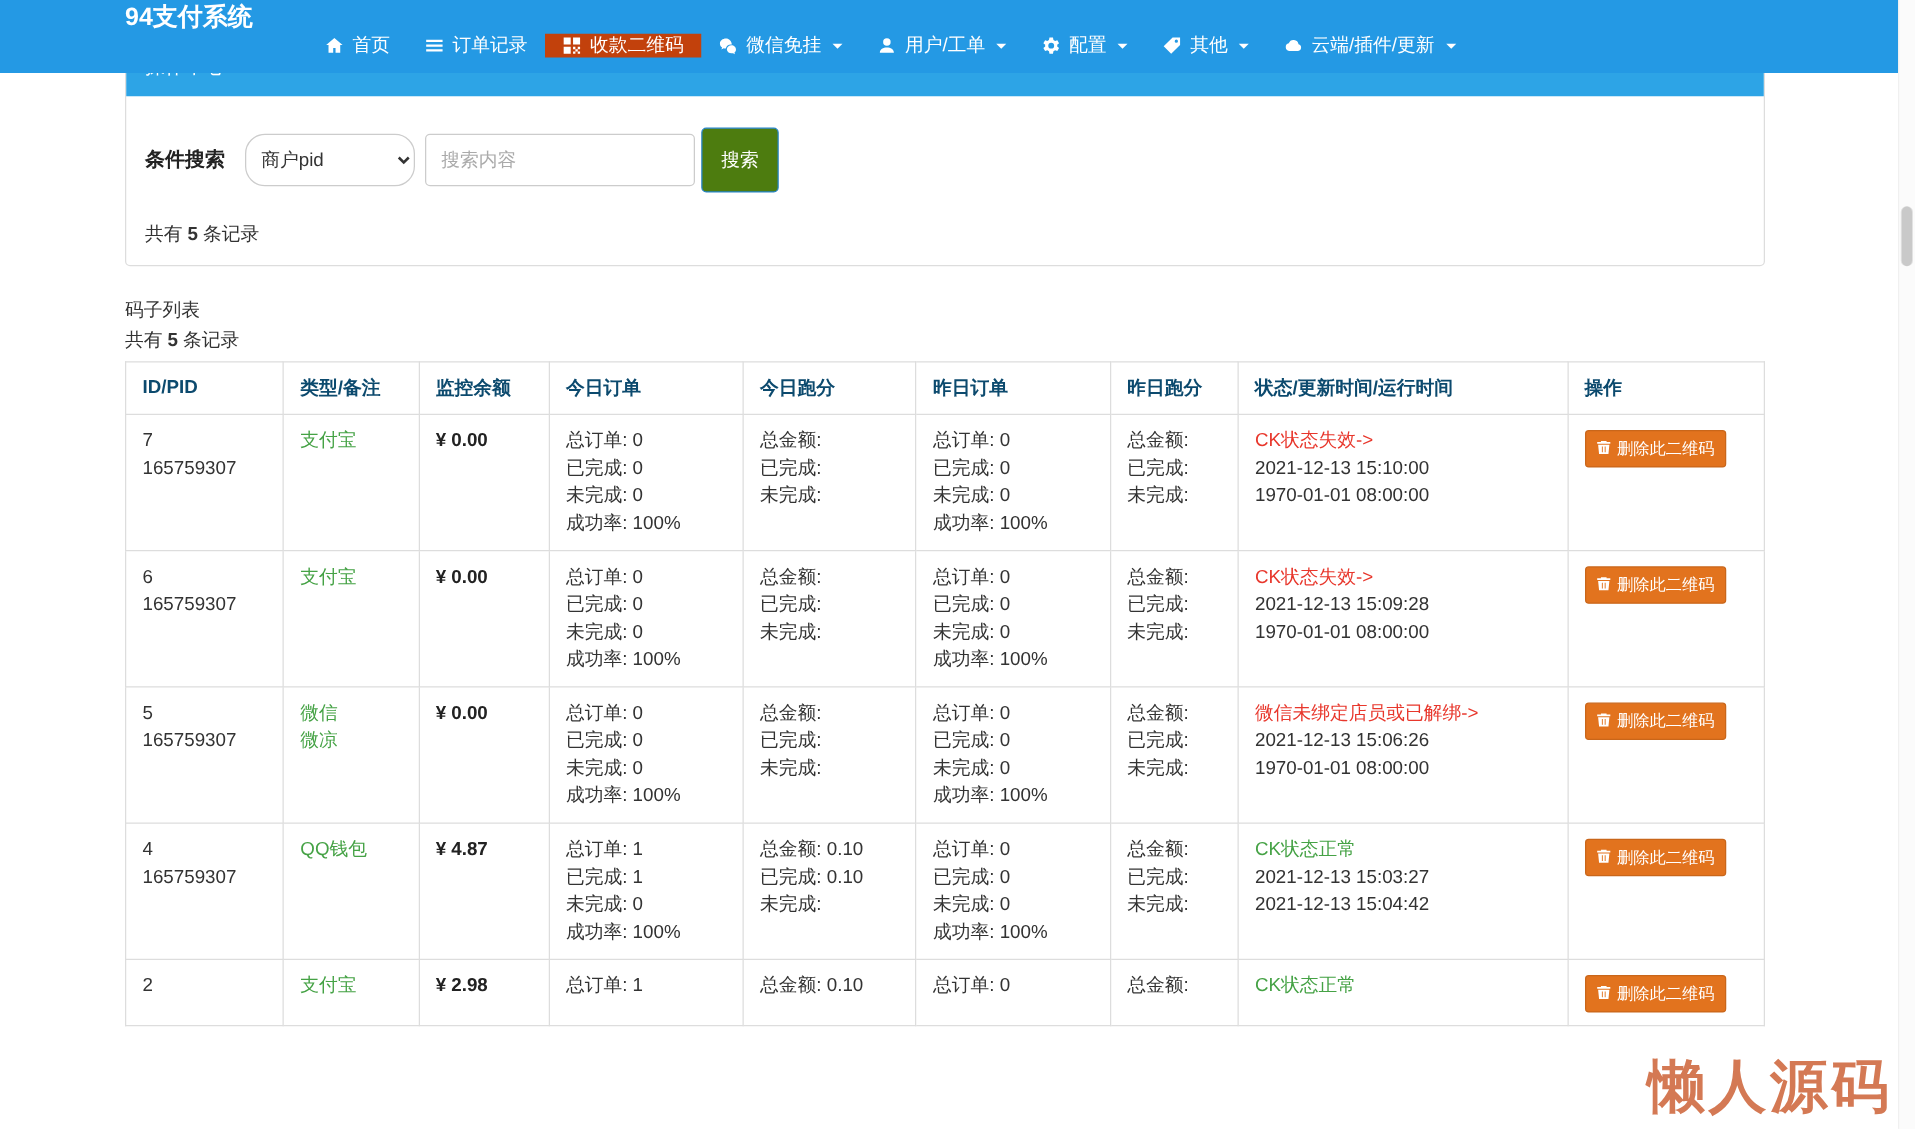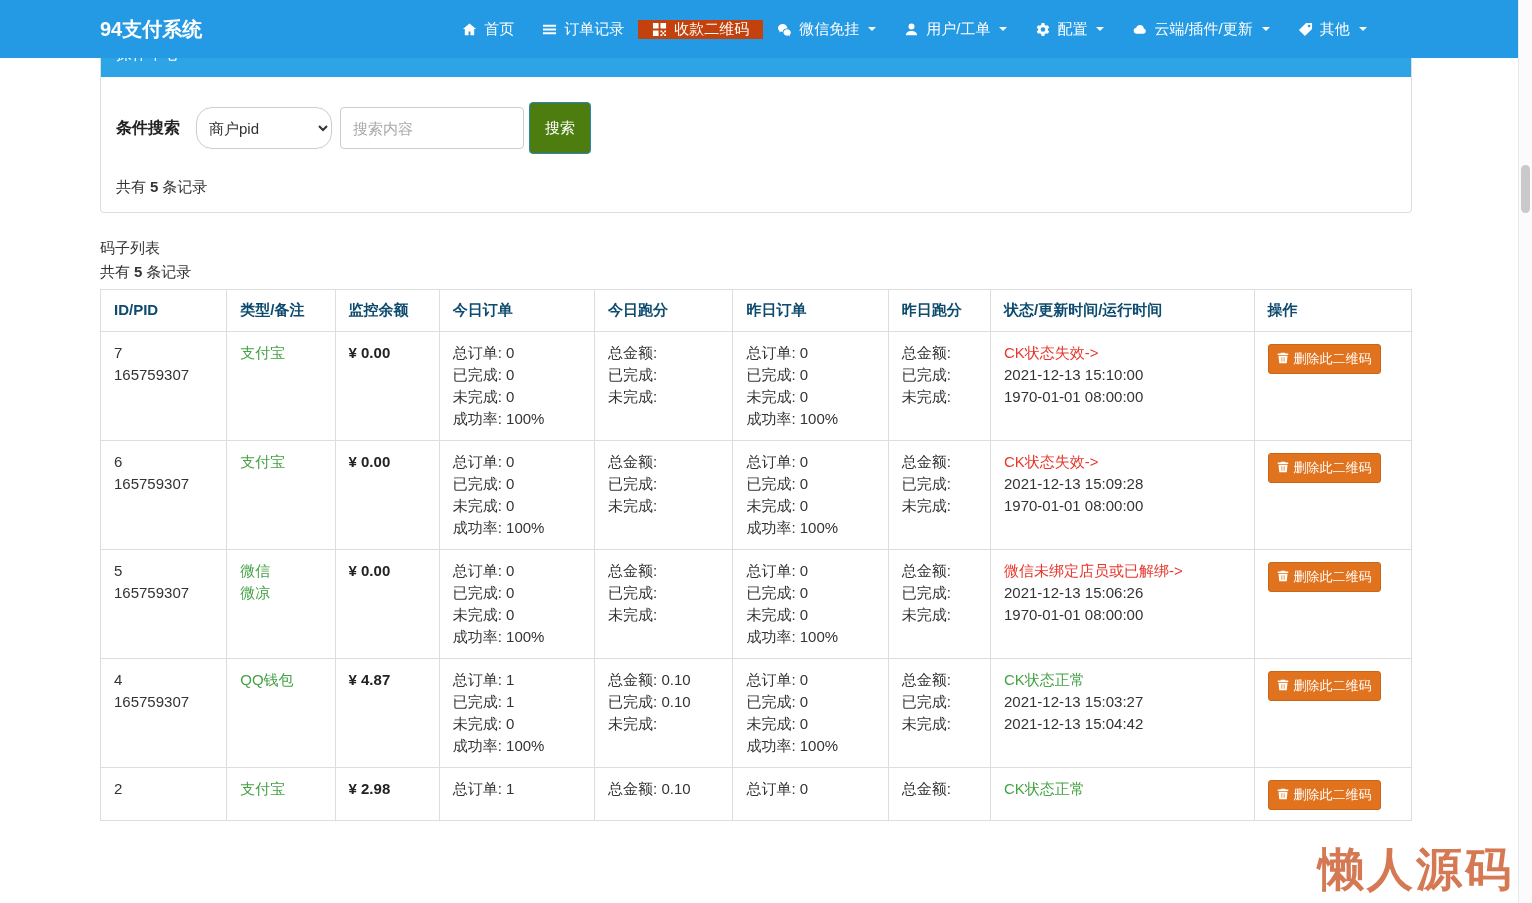--- a/index.html
+++ b/index.html
@@ -1,21 +1,21 @@
 <!DOCTYPE html>
 <html><head>
 <meta charset="utf-8">
 <style>
   * { margin:0; padding:0; box-sizing:border-box; }
   html,body { width:1532px; height:903px; overflow:hidden; background:#fff;
               font-family:"Liberation Sans","DejaVu Sans",sans-serif; }
 
   
   .navbar { position:fixed; top:0; left:0; width:1518px; height:58px; background:#2499e4;
-            display:flex; align-items:center; z-index:100; }
+            display:flex; align-items:flex-start; z-index:100;flex-direction:column; }
   .brand { color:#fff; font-size:20px; font-weight:700; margin-left:100px;
            display:flex; align-items:center; white-space:nowrap; }
   .nav-items { list-style:none; display:flex; margin-left:246px; align-items:stretch; }
   .nav-item { display:flex; align-items:center; gap:7px; padding:0 14px; color:#fff;
               font-size:15px; cursor:pointer; white-space:nowrap; }
   .nav-item.active { background:#c2410c; }
   .nav-icon { display:flex; align-items:center; }
   .caret { width:0; height:0; border-left:4px solid transparent; border-right:4px solid transparent;
            border-top:4px solid #fff; margin-left:2px; }
 
@@ -23,21 +23,21 @@
   .content { position:absolute; left:100px; top:30px; width:1312px; z-index:1; }
   .panel { border:1px solid #ddd; border-radius:4px; background:#fff; }
   .panel-heading { background:#2da4e6; color:#fff; height:46px; line-height:46px;
                    padding:0 15px; font-size:16px; border-radius:3px 3px 0 0; }
   .panel-body { padding:15px; }
 
   .search-row { display:flex; align-items:center; margin-top:10px; }
   .search-label { font-size:16px; font-weight:700; color:#222; margin-right:16px; }
   .search-select { width:136px; height:42px; border:1px solid #ccc; border-radius:16px;
                    font-size:15px; padding:0 8px; color:#333; background:#fff; }
-  .search-input { width:184px; height:42px; border:1px solid #ccc; border-radius:4px;
+  .search-input { width:216px; height:42px; border:1px solid #ccc; border-radius:4px;
                   font-size:15px; padding:0 12px; margin-left:8px; color:#000000; }
   .search-input::placeholder { color:#aaa; }
   .search-btn { width:62px; height:52px; margin-left:5px; background:#4d7c0f;
                 border:1px solid #2583c6; border-radius:4px; color:#fff; font-size:15px; cursor:pointer; }
 
   .stat-row { margin-top:23px; }
   .stat-btn { display:inline-block; padding:9px 12px; border:1px solid #ccc; border-radius:4px;
               background:#fff; font-size:14px; color:#333; margin-right:9px; cursor:pointer;
               font-family:inherit; }
   .record-count { margin-top:24px; font-size:15px; color:#333; }
@@ -121,33 +121,33 @@
           <svg viewBox="0 0 16 16" width="15" height="15">
             <path d="M13.6 8.8l.1-.8-.1-.8 1.6-1.2-1.5-2.6-1.9.7a5 5 0 0 0-1.4-.8L10 1H7l-.4 2.3a5 5 0 0 0-1.4.8l-1.9-.7-1.5 2.6 1.6 1.2-.1.8.1.8-1.6 1.2 1.5 2.6 1.9-.7c.4.3.9.6 1.4.8L7 15h3l.4-2.3c.5-.2 1-.5 1.4-.8l1.9.7 1.5-2.6-1.6-1.2zM8.5 10.5a2.5 2.5 0 1 1 0-5 2.5 2.5 0 0 1 0 5z" fill="currentColor"></path>
           </svg>
         </span>
         <span class="nav-label">配置</span>
         <span class="caret"></span>
       </li>
       <li class="nav-item">
         <span class="nav-icon">
           <svg viewBox="0 0 16 16" width="15" height="15">
+            <path d="M8.6 1L1 8.6 7.4 15 15 7.4V1H8.6zM11.8 5.6a1.4 1.4 0 1 1 0-2.8 1.4 1.4 0 0 1 0 2.8z" fill="currentColor"></path>
+          </svg>
+        </span>
+        <span class="nav-label">其他</span>
+        <span class="caret"></span>
+      </li>
+      <li class="nav-item">
+        <span class="nav-icon">
+          <svg viewBox="0 0 16 16" width="15" height="15">
             <path d="M12.6 6.8A4.3 4.3 0 0 0 4.3 6 3.3 3.3 0 0 0 4.6 12.5h7.6a2.9 2.9 0 0 0 .4-5.7z" fill="currentColor"></path>
           </svg>
         </span>
         <span class="nav-label">云端/插件/更新</span>
-        <span class="caret"></span>
-      </li>
-      <li class="nav-item">
-        <span class="nav-icon">
-          <svg viewBox="0 0 16 16" width="15" height="15">
-            <path d="M8.6 1L1 8.6 7.4 15 15 7.4V1H8.6zM11.8 5.6a1.4 1.4 0 1 1 0-2.8 1.4 1.4 0 0 1 0 2.8z" fill="currentColor"></path>
-          </svg>
-        </span>
-        <span class="nav-label">其他</span>
         <span class="caret"></span>
       </li>
     </ul>
 </nav>
 
 <div class="content">
 
   <div class="panel">
     <div class="panel-heading">操作中心</div>
     <div class="panel-body">

